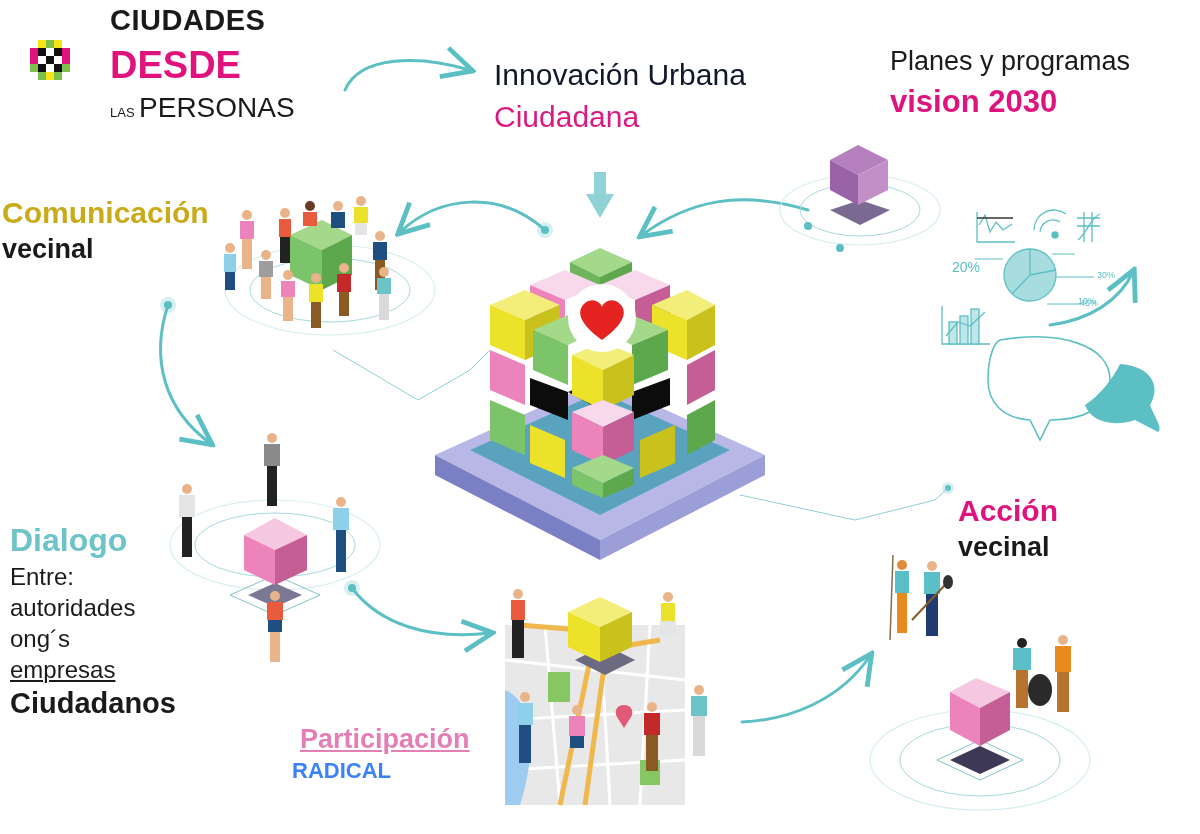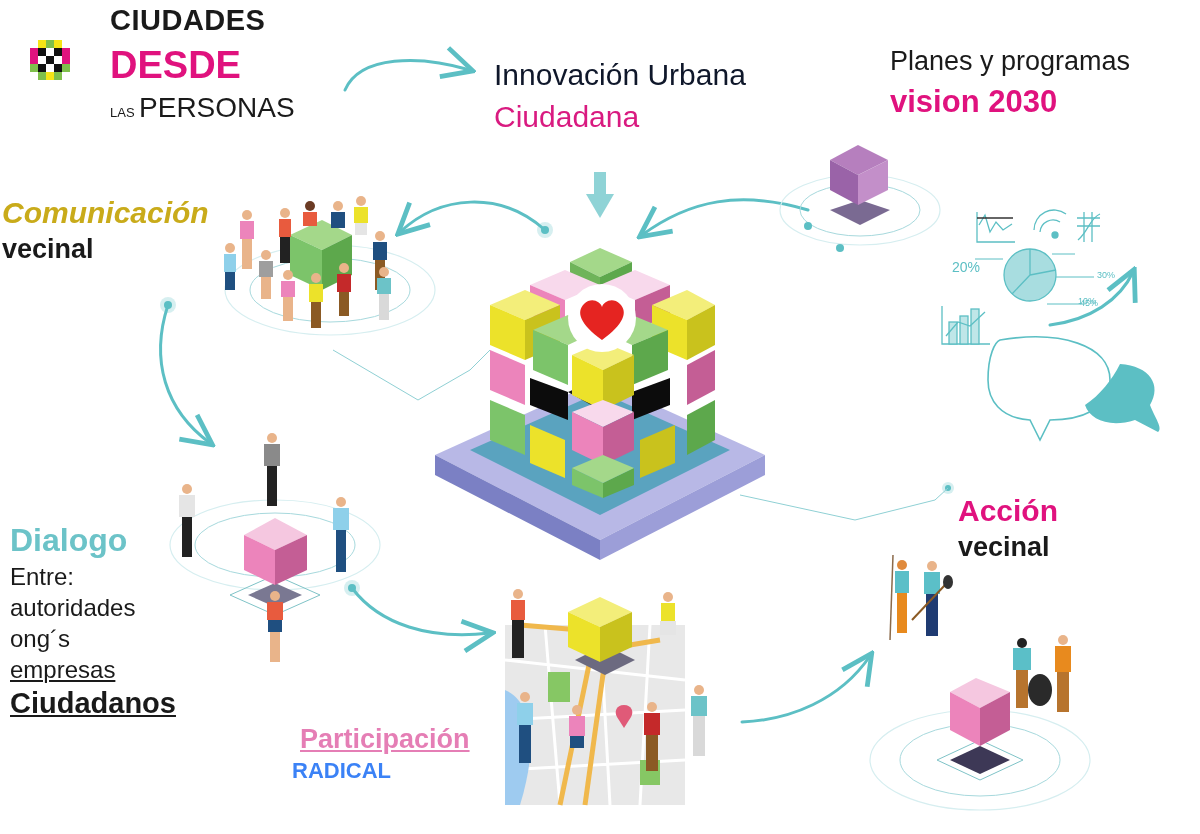--- a/index.html
+++ b/index.html
@@ -51,29 +51,29 @@
   <span style="font-size:13px;">LAS</span>
   <span style="font-size:28px; font-weight:normal;">PERSONAS</span>
 </div>
 
 <div class="abs txt" style="left:494px; top:60px; font-size:30px; color:#0f172a; font-weight:normal;">Innovación Urbana</div>
 <div class="abs txt" style="left:494px; top:102px; font-size:30px; color:#d91a80;">Ciudadana</div>
 
 <div class="abs txt" style="left:890px; top:48px; font-size:27px; color:#1a1a1a;">Planes y programas</div>
 <div class="abs txt bold" style="left:890px; top:86px; font-size:31px; color:#e0127e;">vision 2030</div>
 
-<div class="abs txt bold" style="left:2px; top:198px; font-size:30px; color:#c9ab1a;font-style:italic;">Comunicación</div>
+<div class="abs txt bold" style="left:2px; top:198px; font-size:30px; color:#c9ab1a;">Comunicación</div>
 <div class="abs txt bold" style="left:2px; top:236px; font-size:27px; color:#1a1a1a;">vecinal</div>
 
 <div class="abs txt bold" style="left:10px; top:524px; font-size:32px; color:#6cc3c8;">Dialogo</div>
 <div class="abs txt" style="left:10px; top:565px; font-size:24px; color:#1a1a1a;text-align:right;">Entre:</div>
 <div class="abs txt" style="left:10px; top:596px; font-size:24px; color:#1a1a1a;">autoridades</div>
 <div class="abs txt" style="left:10px; top:627px; font-size:24px; color:#1a1a1a;">ong´s</div>
 <div class="abs txt" style="left:10px; top:658px; font-size:24px; color:#1a1a1a;text-decoration:underline;">empresas</div>
-<div class="abs txt bold" style="left:10px; top:689px; font-size:29px; color:#1a1a1a;text-decoration:underline;">Ciudadanos</div>
+<div class="abs txt bold" style="left:10px; top:689px; font-size:29px; color:#1a1a1a;">Ciudadanos</div>
 
 <div class="abs txt bold" style="left:300px; top:726px; font-size:27px; color:#e57eb5;text-decoration:underline;">Participación</div>
 <div class="abs txt bold" style="left:292px; top:760px; font-size:22px; color:#3b82f6;">RADICAL</div>
 
 <div class="abs txt bold" style="left:958px; top:496px; font-size:30px; color:#e0127e;">Acción</div>
 <div class="abs txt bold" style="left:958px; top:534px; font-size:27px; color:#1a1a1a;">vecinal</div>
 
 <div class="abs txt" style="left:952px; top:260px; font-size:14px; color:#5cbfc4;">20%</div>
 <div class="abs txt" style="left:1078px; top:253px; font-size:9px; color:#5cbfc4;margin-top:44px;">10%</div>
 <div class="abs txt" style="left:1097px; top:271px; font-size:9px; color:#5cbfc4;">30%</div>

